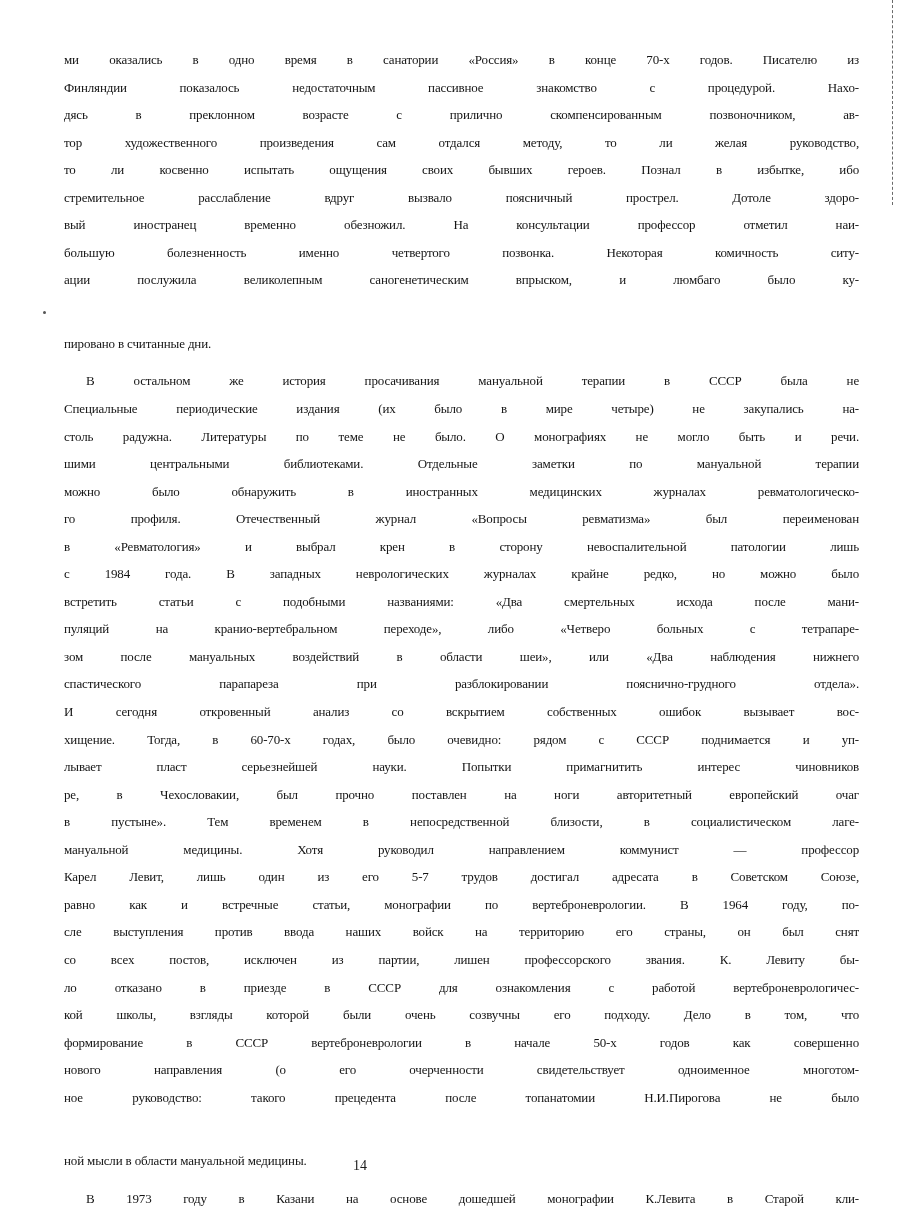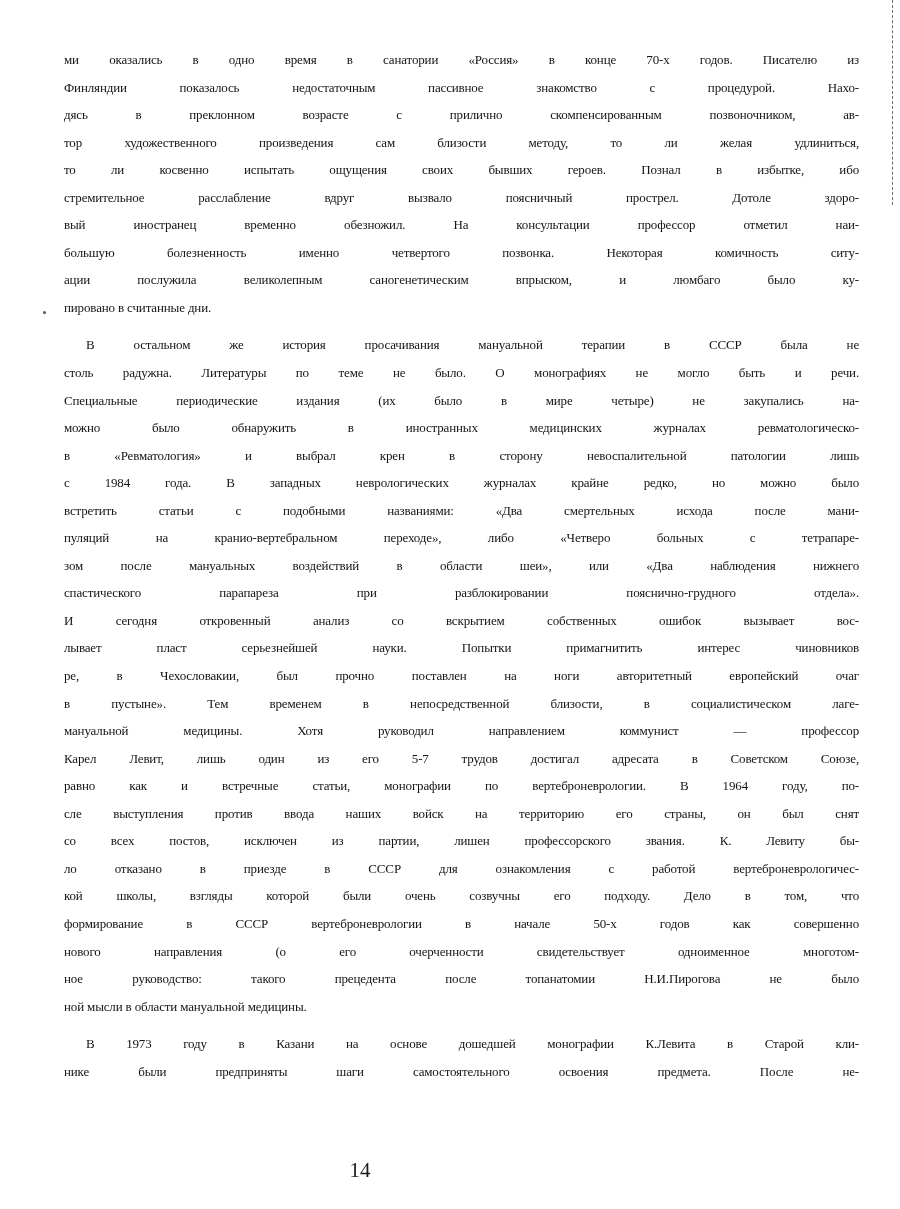--- a/index.html
+++ b/index.html
@@ -23,33 +23,34 @@
       height: 27.55px;
       line-height: 27.55px;
       font-size: 13px;
       white-space: nowrap;
       text-align: justify;
       text-align-last: justify;
       letter-spacing: -0.15px;
     }
     .line.last {
       text-align-last: left;
+      margin-top: 36px;
     }
     .line.indent {
       padding-left: 22px;
       margin-top: 6px;
     }
     .para-gap { height: 4px; }
     .page-number {
       position: absolute;
       left: 0;
       width: 720px;
       top: 1158px;
       text-align: center;
-      font-size: 21px;
+      font-size: 14px;
       color: #1a1a1a;
     }
     .edge-line {
       position: absolute;
       left: 892px;
       top: 0;
       width: 0;
       height: 205px;
       border-left: 1.5px dashed #6a6a6a;
     }
@@ -65,41 +66,44 @@
 <body>
 
 <div class="edge-line"></div>
 <div class="speck" style="left:43px; top:311px;"></div>
 
 <div class="page">
   <div id="para-0" class="paragraph">
       <span class="line">ми оказались в одно время в санатории «Россия» в конце 70-х годов. Писателю из</span>
       <span class="line">Финляндии показалось недостаточным пассивное знакомство с процедурой. Нахо-</span>
       <span class="line">дясь в преклонном возрасте с прилично скомпенсированным позвоночником, ав-</span>
-      <span class="line">тор художественного произведения сам близости методу, то ли желая удлиниться,</span>
+      <span class="line">тор художественного произведения сам отдался методу, то ли желая руководство,</span>
       <span class="line">то ли косвенно испытать ощущения своих бывших героев. Познал в избытке, ибо</span>
       <span class="line">стремительное расслабление вдруг вызвало поясничный прострел. Дотоле здоро-</span>
       <span class="line">вый иностранец временно обезножил. На консультации профессор отметил наи-</span>
       <span class="line">большую болезненность именно четвертого позвонка. Некоторая комичность ситу-</span>
       <span class="line">ации послужила великолепным саногенетическим впрыском, и люмбаго было ку-</span>
       <span class="line last">пировано в считанные дни.</span>
     </div>
   <div class="para-gap"></div>
   <div id="para-1" class="paragraph">
       <span class="line indent">В остальном же история просачивания мануальной терапии в СССР была не</span>
+      <span class="line">Специальные периодические издания (их было в мире четыре) не закупались на-</span>
       <span class="line">столь радужна. Литературы по теме не было. О монографиях не могло быть и речи.</span>
-      <span class="line">Специальные периодические издания (их было в мире четыре) не закупались на-</span>
+      <span class="line">шими центральными библиотеками. Отдельные заметки по мануальной терапии</span>
       <span class="line">можно было обнаружить в иностранных медицинских журналах ревматологическо-</span>
+      <span class="line">го профиля. Отечественный журнал «Вопросы ревматизма» был переименован</span>
       <span class="line">в «Ревматология» и выбрал крен в сторону невоспалительной патологии лишь</span>
       <span class="line">с 1984 года. В западных неврологических журналах крайне редко, но можно было</span>
       <span class="line">встретить статьи с подобными названиями: «Два смертельных исхода после мани-</span>
       <span class="line">пуляций на кранио-вертебральном переходе», либо «Четверо больных с тетрапаре-</span>
       <span class="line">зом после мануальных воздействий в области шеи», или «Два наблюдения нижнего</span>
       <span class="line">спастического парапареза при разблокировании пояснично-грудного отдела».</span>
       <span class="line">И сегодня откровенный анализ со вскрытием собственных ошибок вызывает вос-</span>
+      <span class="line">хищение. Тогда, в 60-70-х годах, было очевидно: рядом с СССР поднимается и уп-</span>
       <span class="line">лывает пласт серьезнейшей науки. Попытки примагнитить интерес чиновников</span>
       <span class="line">ре, в Чехословакии, был прочно поставлен на ноги авторитетный европейский очаг</span>
       <span class="line">в пустыне». Тем временем в непосредственной близости, в социалистическом лаге-</span>
       <span class="line">мануальной медицины. Хотя руководил направлением коммунист — профессор</span>
       <span class="line">Карел Левит, лишь один из его 5-7 трудов достигал адресата в Советском Союзе,</span>
       <span class="line">равно как и встречные статьи, монографии по вертеброневрологии. В 1964 году, по-</span>
       <span class="line">сле выступления против ввода наших войск на территорию его страны, он был снят</span>
       <span class="line">со всех постов, исключен из партии, лишен профессорского звания. К. Левиту бы-</span>
       <span class="line">ло отказано в приезде в СССР для ознакомления с работой вертеброневрологичес-</span>
       <span class="line">кой школы, взгляды которой были очень созвучны его подходу. Дело в том, что</span>

